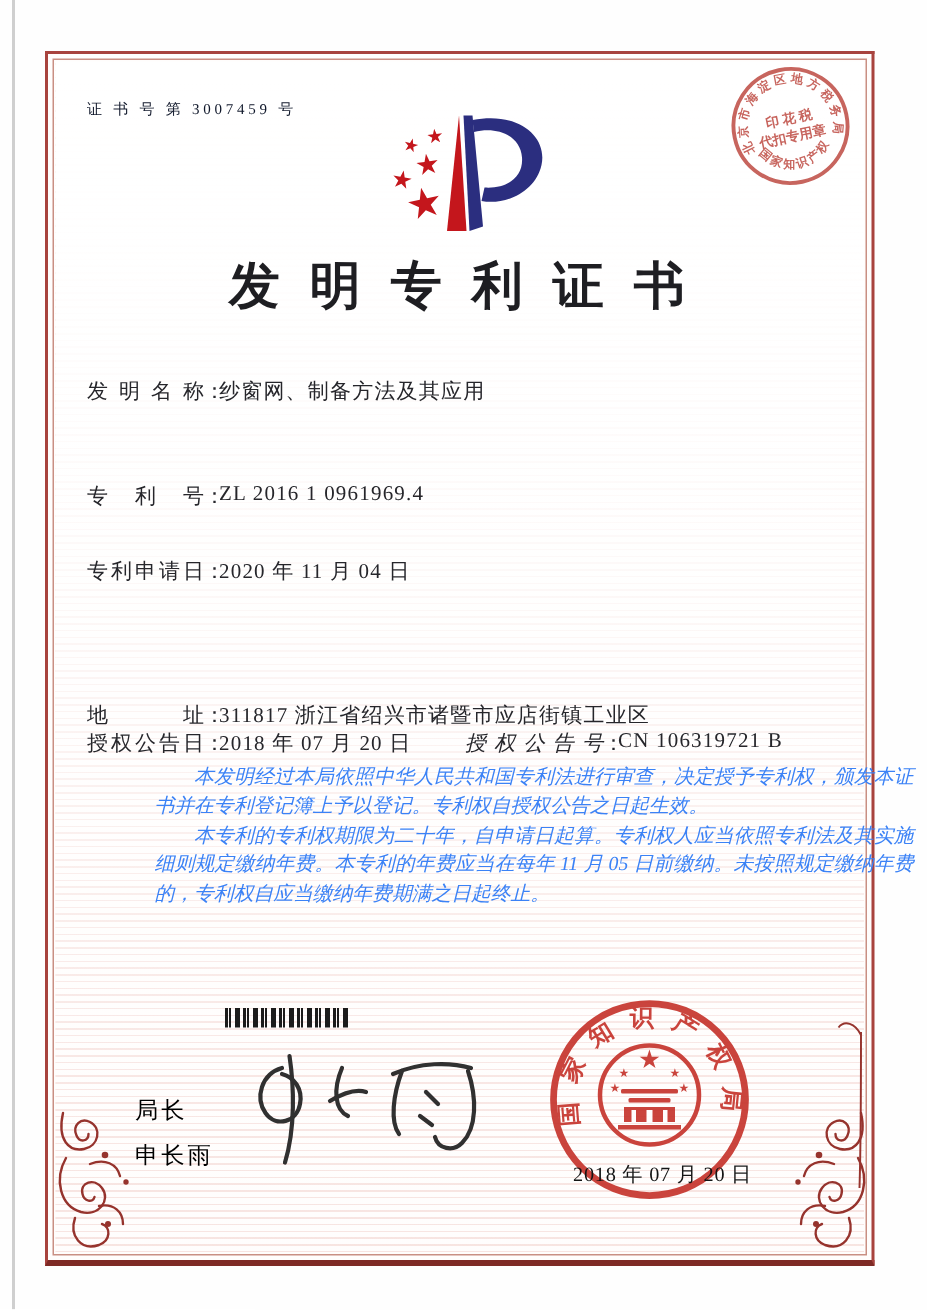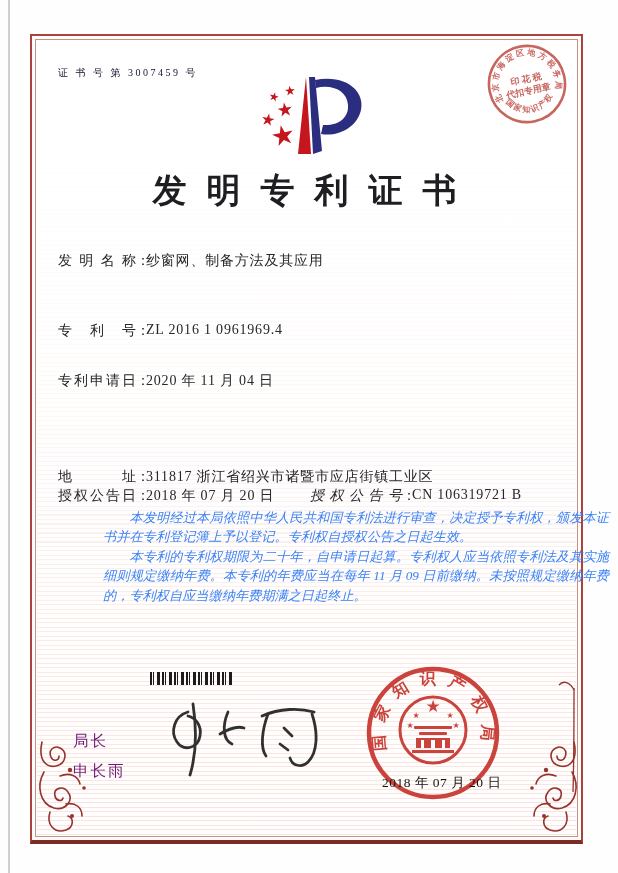--- a/index.html
+++ b/index.html
@@ -61,22 +61,22 @@
   .body-text p{margin:0;text-indent:2em;}
   .barcode{
     position:absolute;left:150px;top:672px;width:82px;height:13px;
     background:repeating-linear-gradient(90deg,
       #1c1c1c 0px,#1c1c1c 2px,transparent 2px,transparent 3px,
       #1c1c1c 3px,#1c1c1c 4px,transparent 4px,transparent 7px,
       #1c1c1c 7px,#1c1c1c 10px,transparent 10px,transparent 12px);
     z-index:3;
   }
   .official{
-    position:absolute;left:73px;top:726px;font-size:15.5px;line-height:30px;
-    letter-spacing:2px;color:#701a75;font-family:Liberation Serif, serif;
+    position:absolute;left:90px;top:726px;font-size:15.5px;line-height:30px;
+    letter-spacing:2px;color:#000000;font-family:Liberation Serif, serif;
     z-index:4;
   }
   .signature{position:absolute;left:140px;top:692px;width:230px;height:100px;z-index:5;}
   
   .seal{position:absolute;left:364px;top:664px;width:138px;height:138px;z-index:4;opacity:0.92;}
   .seal-date{
     position:absolute;left:382px;top:774px;font-size:13.5px;letter-spacing:0.5px;
     color:#141414;z-index:6;white-space:nowrap;
   }
   .tax-stamp{
@@ -154,21 +154,21 @@
     </div>
     <div class="field-row" style="top:487px">
       <span class="flabel">授权公告日</span><span class="fcolon">：</span><span class="fvalue">2018 年 07 月 20 日</span>
       <span class="grant-pair">
         <span class="flabel">授权公告号</span><span class="fcolon">：</span><span class="fvalue">CN 106319721 B</span>
       </span>
     </div>
 
     <div class="body-text">
       <p>本发明经过本局依照中华人民共和国专利法进行审查，决定授予专利权，颁发本证书并在专利登记簿上予以登记。专利权自授权公告之日起生效。</p>
-      <p>本专利的专利权期限为二十年，自申请日起算。专利权人应当依照专利法及其实施细则规定缴纳年费。本专利的年费应当在每年 11 月 09 日前缴纳。未按照规定缴纳年费的，专利权自应当缴纳年费期满之日起终止。</p>
+      <p>本专利的专利权期限为二十年，自申请日起算。专利权人应当依照专利法及其实施细则规定缴纳年费。本专利的年费应当在每年 11 月 05 日前缴纳。未按照规定缴纳年费的，专利权自应当缴纳年费期满之日起终止。</p>
     </div>
 
     <div class="barcode"></div>
 
     <div class="official">
       <div>局长</div>
       <div>申长雨</div>
     </div>
 
     <svg class="signature" viewBox="0 0 230 100">

